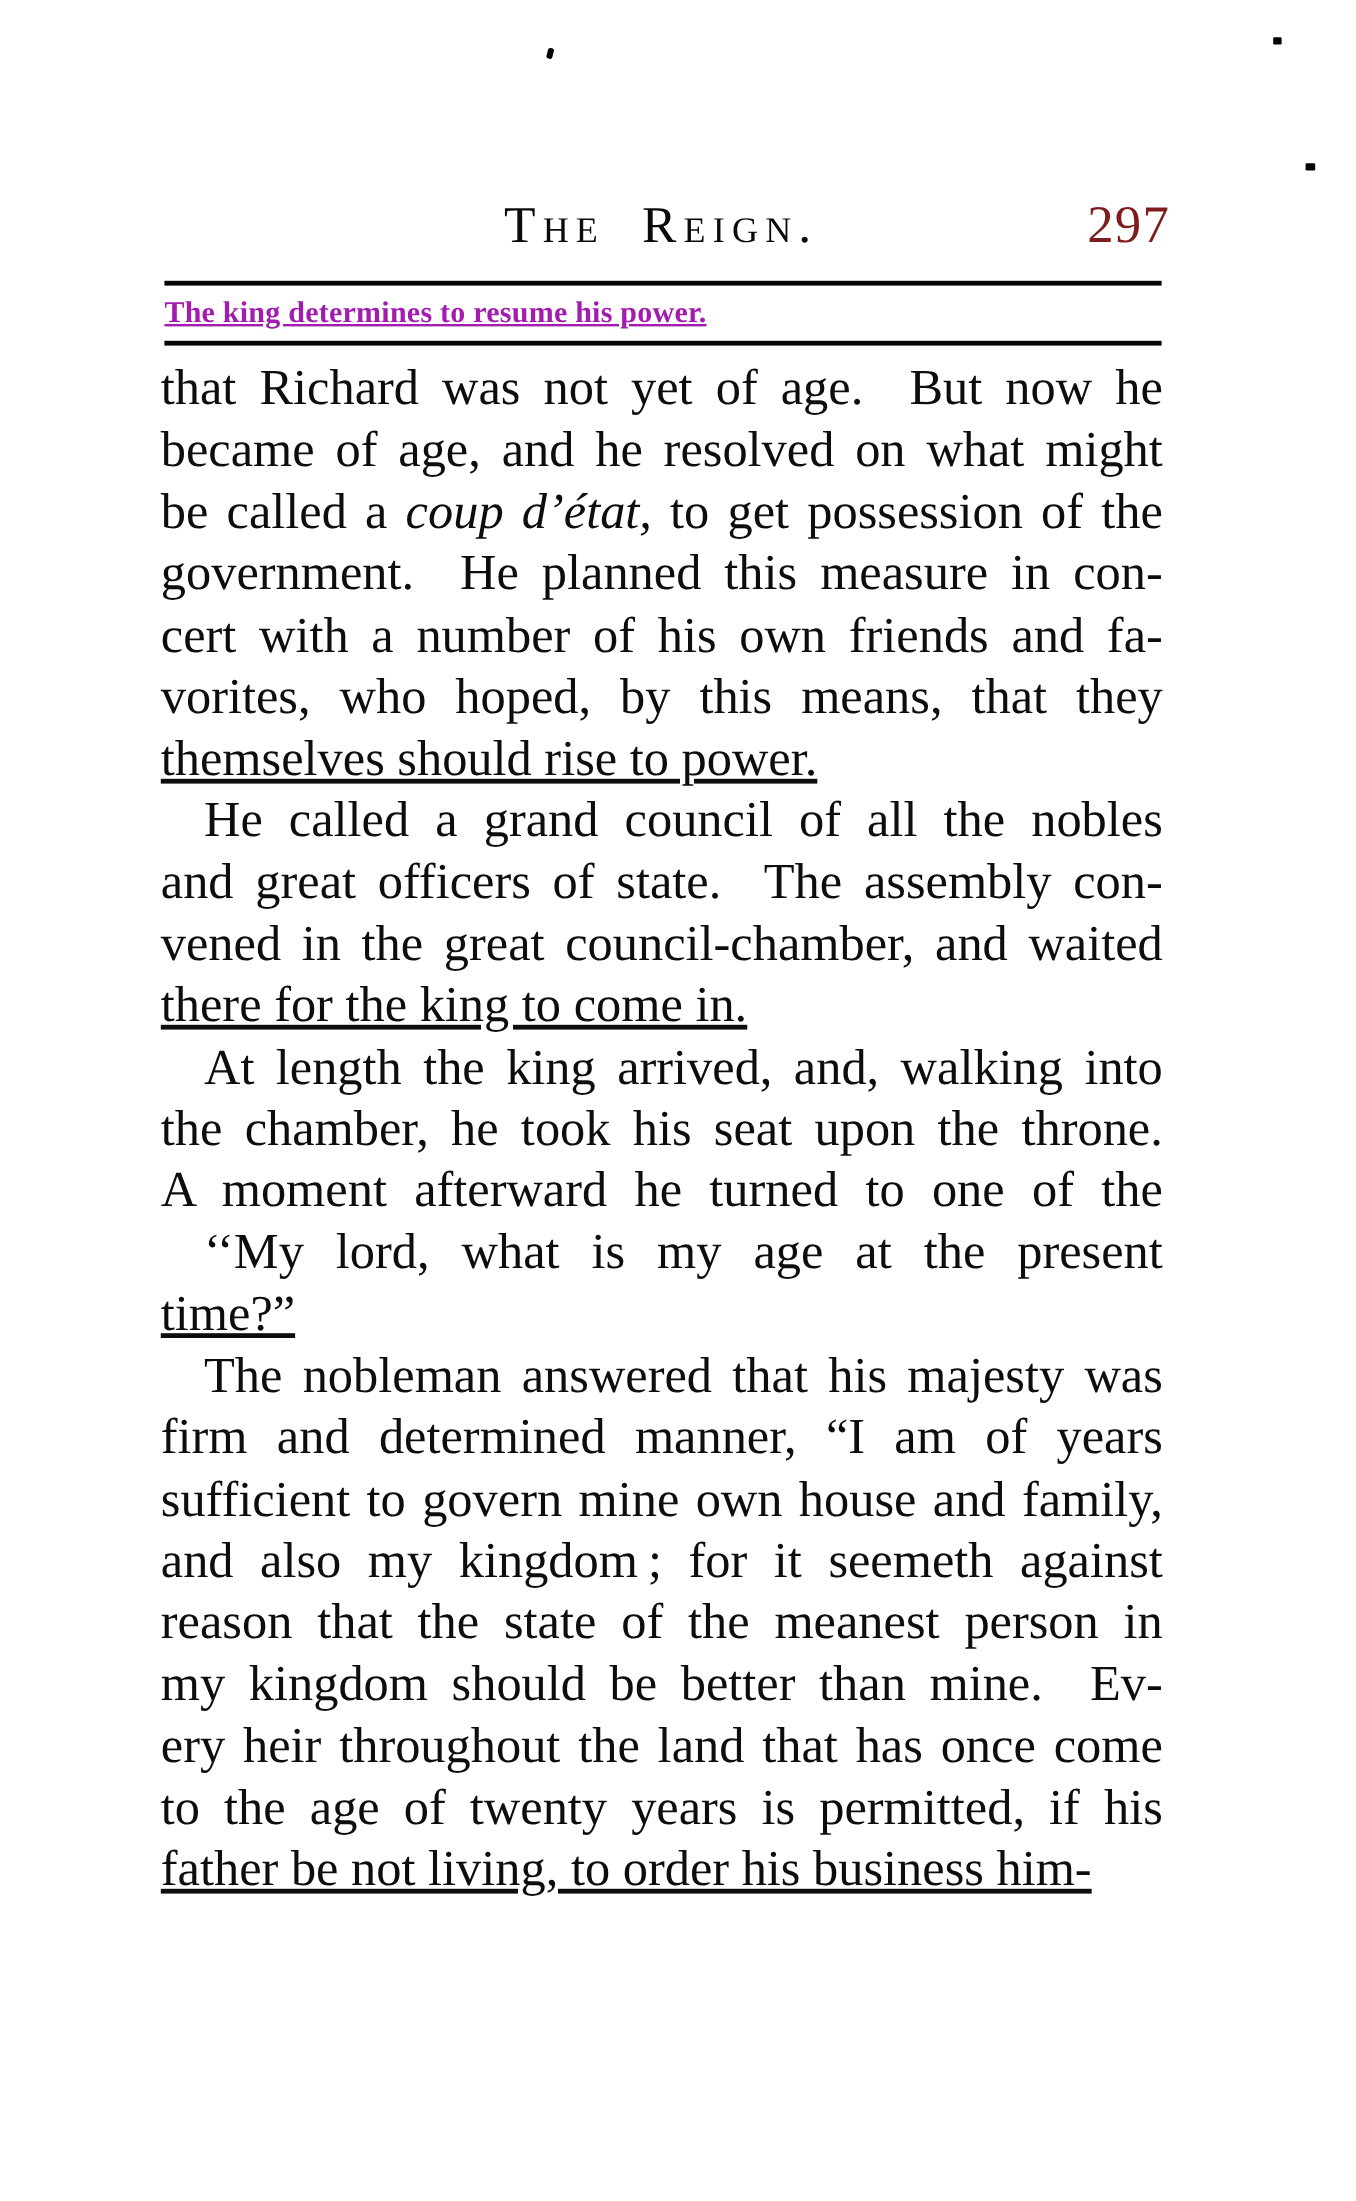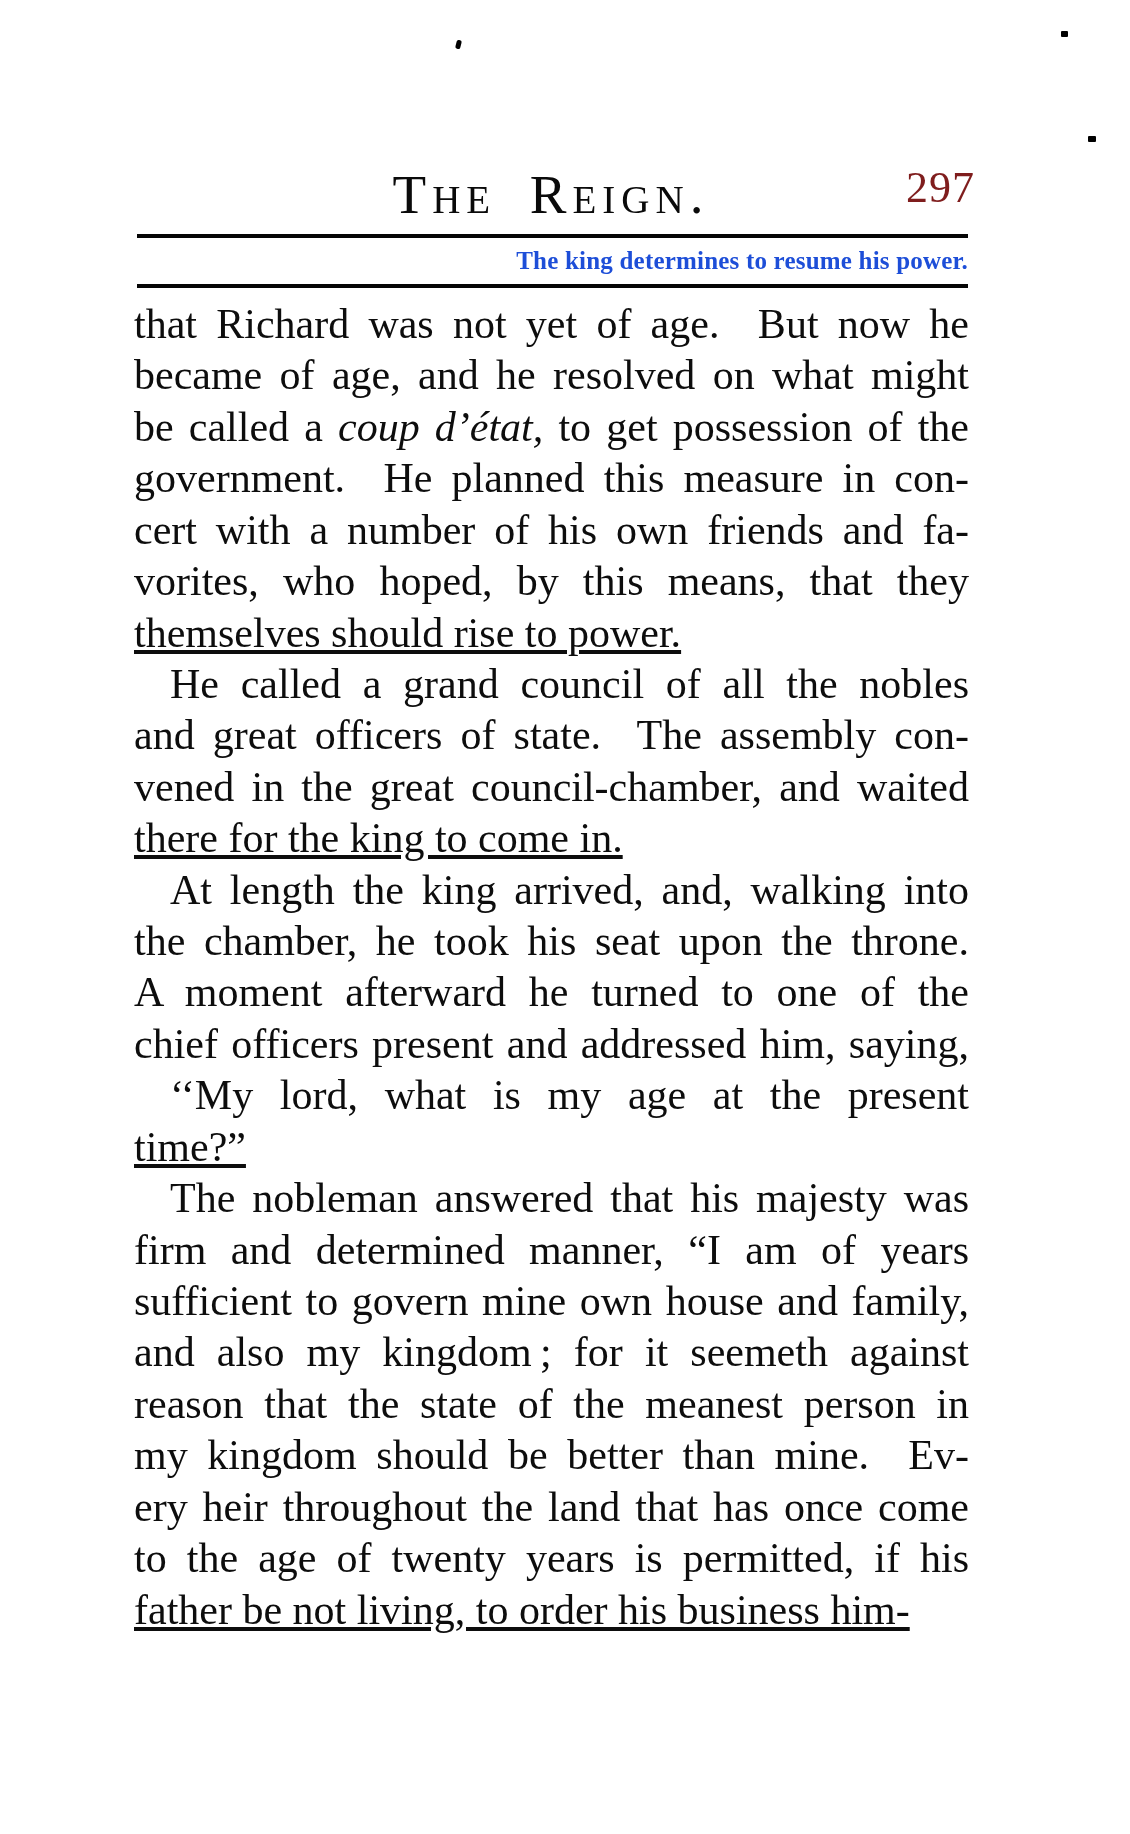--- a/index.html
+++ b/index.html
@@ -6,36 +6,36 @@
   body{
     width:1130px;height:1834px;position:relative;background:#ffffff;
     font-family:"Liberation Serif","DejaVu Serif",serif;color:#0b0b0b;
     overflow:hidden;
   }
   .page{position:absolute;inset:0;background:#ffffff;}
 
   
   .running-title{
     position:absolute;top:167px;left:134px;width:834px;
-    text-align:center;font-size:55px;line-height:1;
+    text-align:center;font-size:43px;line-height:1;
     font-variant:small-caps;letter-spacing:6px;word-spacing:14px;color:#0a0a0a;
   }
   .page-number{
     position:absolute;top:166px;right:155px;
     font-size:44px;line-height:1;letter-spacing:1px;color:#7f1d1d;
   }
 
   .rule{position:absolute;left:137px;width:831px;height:4px;background:#050505;}
   .rule-top{top:234px;}
   .rule-bottom{top:284px;}
 
   .chapter-caption{
     position:absolute;top:248px;left:137px;width:831px;
-    text-align:right;font-weight:bold;font-size:25px;line-height:1;
-    letter-spacing:0.2px;color:#1d4ed8;
+    text-align:left;font-weight:bold;font-size:25px;line-height:1;
+    letter-spacing:0.2px;color:#a21caf;text-decoration:underline;
   }
 
   
   .body-text{
     position:absolute;top:299px;left:134px;width:835px;
     font-size:42px;color:#0d0d0d;
   }
   .line{
     height:51.43px;line-height:51.43px;
     text-align:justify;text-align-last:justify;
@@ -71,21 +71,20 @@
     <div class="line">cert with a number of his own friends and fa-</div>
     <div class="line">vorites, who hoped, by this means, that they</div>
     <div class="line end">themselves should rise to power.</div>
     <div class="line indent">He called a grand council of all the nobles</div>
     <div class="line">and great officers of state.&nbsp; The assembly con-</div>
     <div class="line">vened in the great council-chamber, and waited</div>
     <div class="line end">there for the king to come in.</div>
     <div class="line indent">At length the king arrived, and, walking into</div>
     <div class="line">the chamber, he took his seat upon the throne.</div>
     <div class="line">A moment afterward he turned to one of the</div>
-    <div class="line">chief officers present and addressed him, saying,</div>
     <div class="line indent">‘‘My lord, what is my age at the present</div>
     <div class="line end">time?”</div>
     <div class="line indent">The nobleman answered that his majesty was</div>
     <div class="line">firm and determined manner, “I am of years</div>
     <div class="line">sufficient to govern mine own house and family,</div>
     <div class="line">and also my kingdom ; for it seemeth against</div>
     <div class="line">reason that the state of the meanest person in</div>
     <div class="line">my kingdom should be better than mine.&nbsp; Ev-</div>
     <div class="line">ery heir throughout the land that has once come</div>
     <div class="line">to the age of twenty years is permitted, if his</div>

